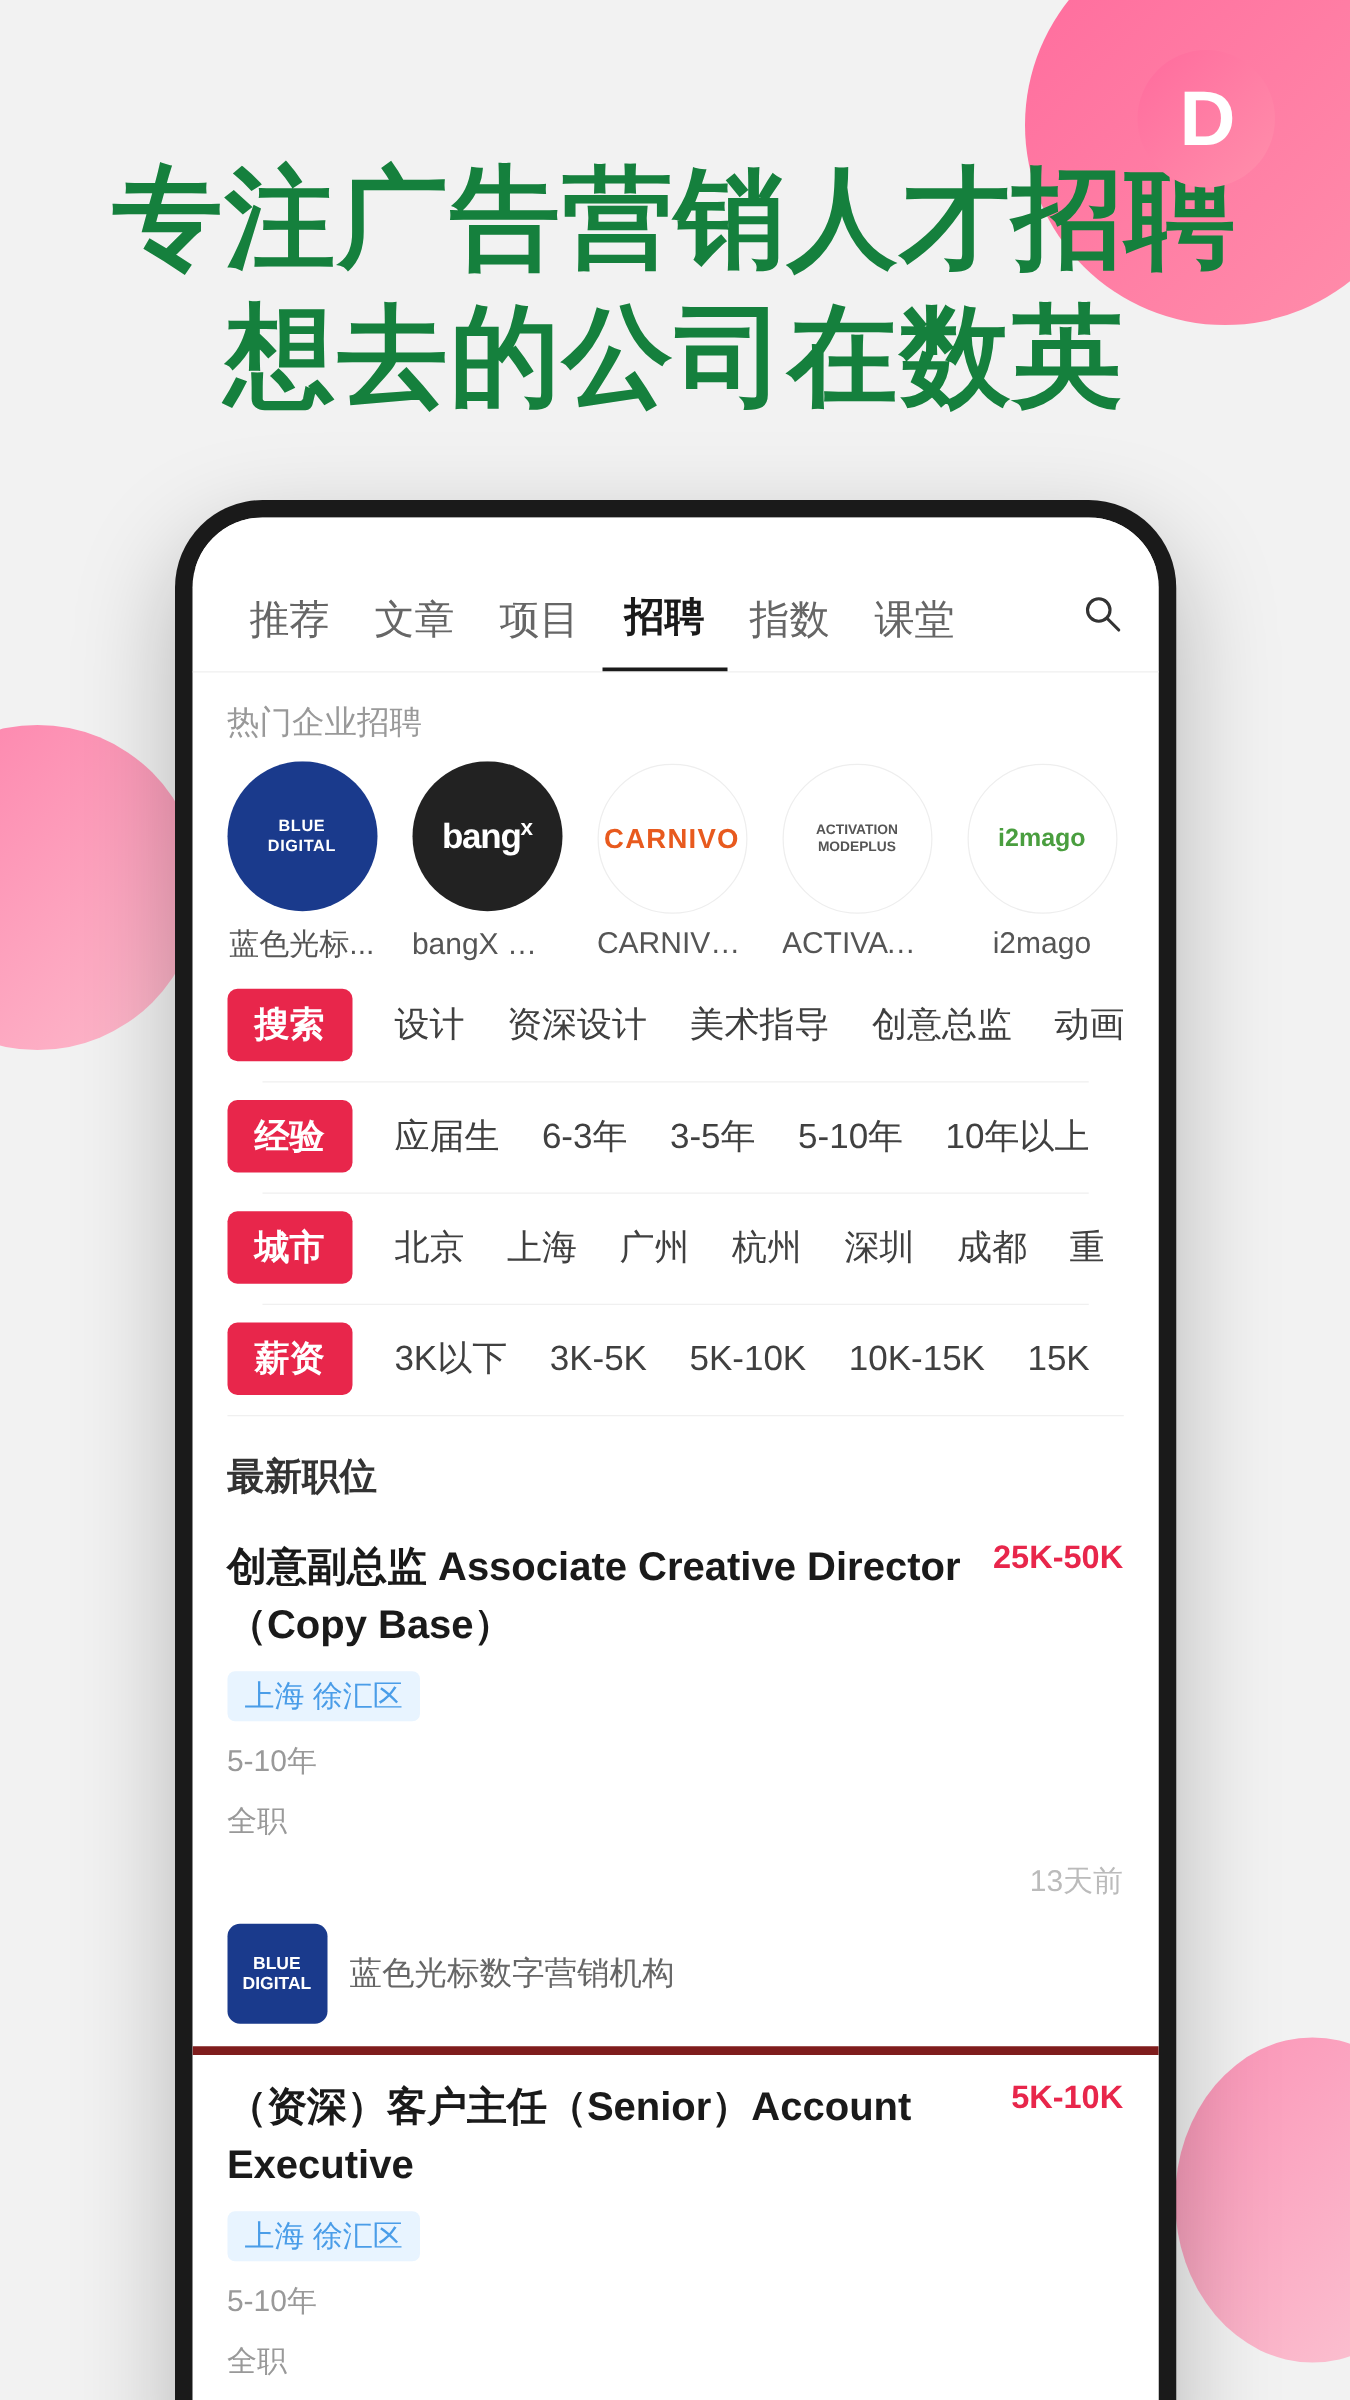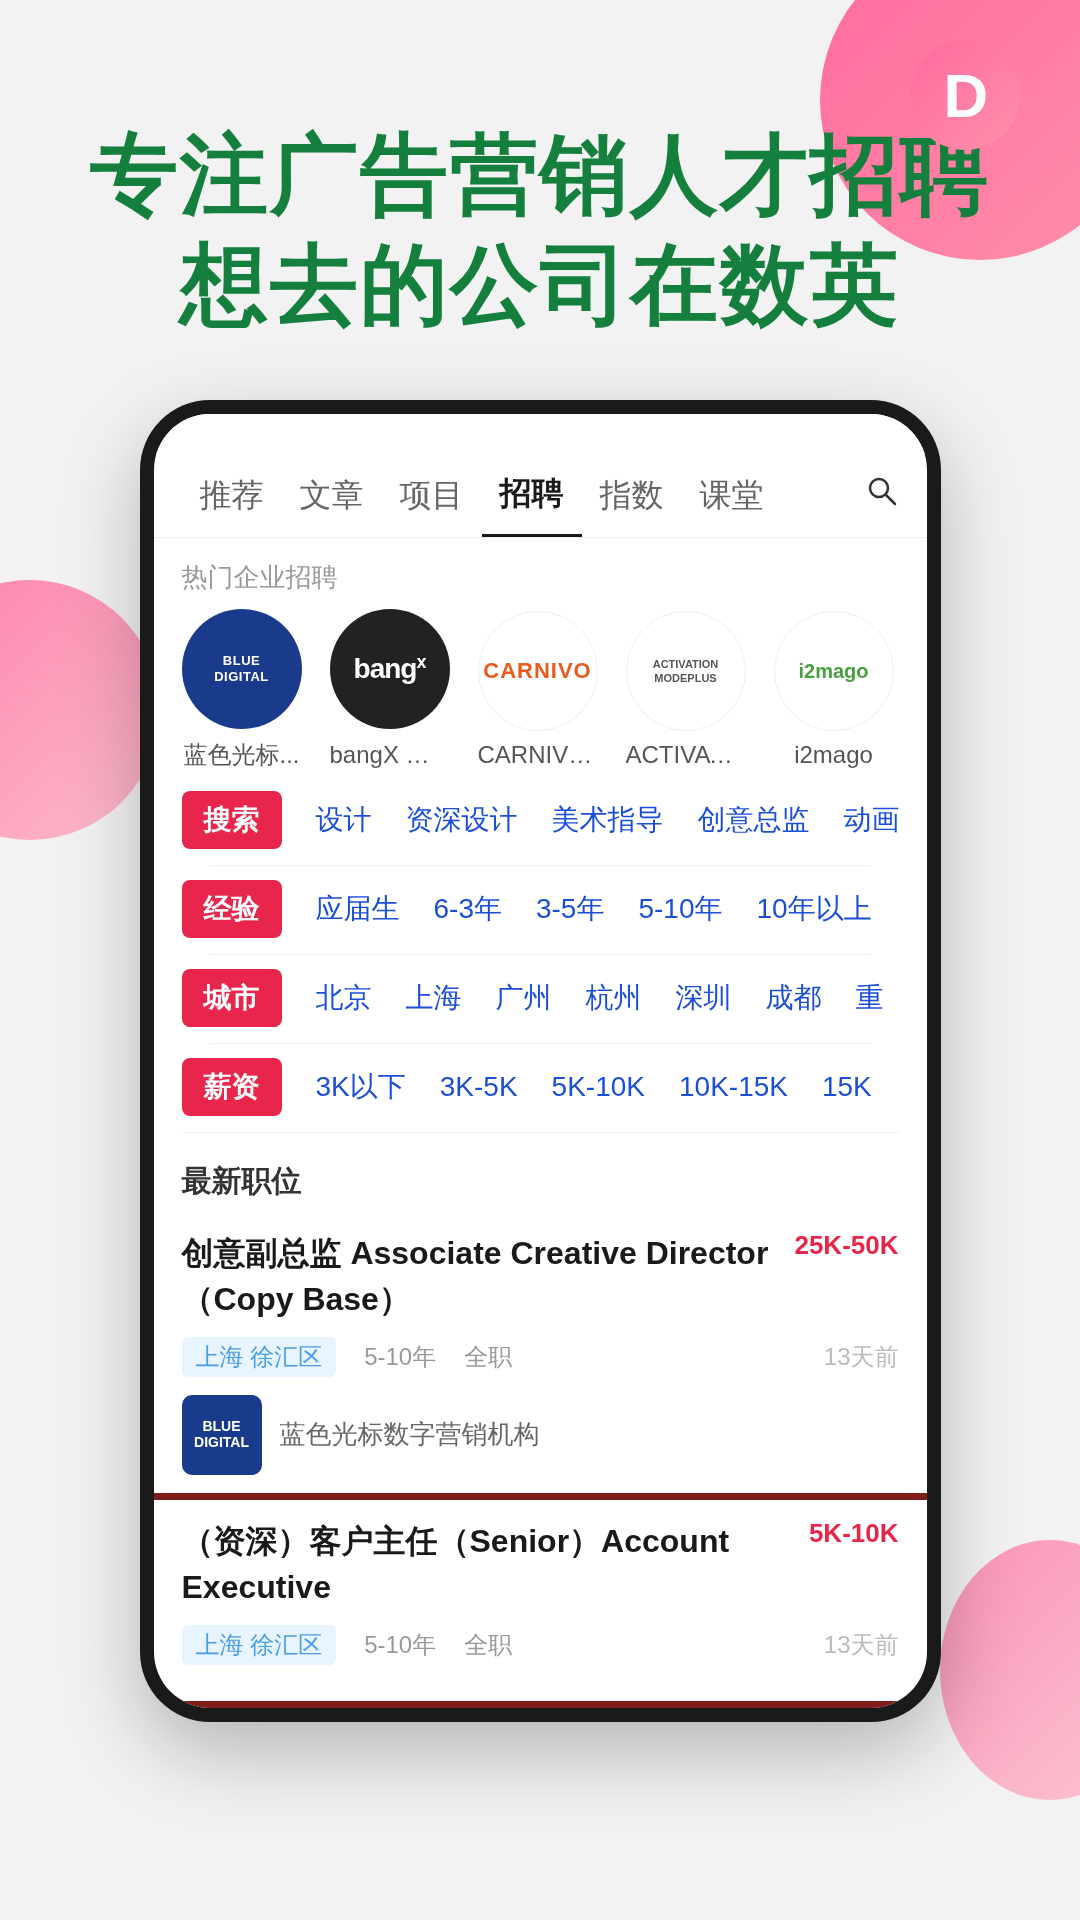--- a/index.html
+++ b/index.html
@@ -213,21 +213,21 @@
       background: #e8264b;
       color: white;
       font-size: 28px;
       font-weight: 600;
       padding: 10px 22px;
       border-radius: 8px;
       flex-shrink: 0;
     }
     .filter-option {
       font-size: 28px;
-      color: #1d4ed8;
+      color: #404040;
       white-space: nowrap;
     }
 
     
     .divider {
       height: 1px;
       background: #f0f0f0;
       margin: 14px 28px;
     }
 
@@ -259,23 +259,24 @@
       padding-right: 16px;
     }
     .job-salary {
       color: #e8264b;
       font-size: 26px;
       font-weight: 600;
       white-space: nowrap;
     }
     .job-meta-row {
       display: flex;
-      align-items: center;
-      gap: 28px;
+      align-items: flex-start;
+      gap: 16px;
       margin-bottom: 18px;
+      flex-direction: column;
     }
     .location-tag {
       background: #e8f4ff;
       color: #4a9de8;
       font-size: 24px;
       padding: 4px 14px;
       border-radius: 6px;
     }
     .job-meta-text {
       font-size: 24px;

